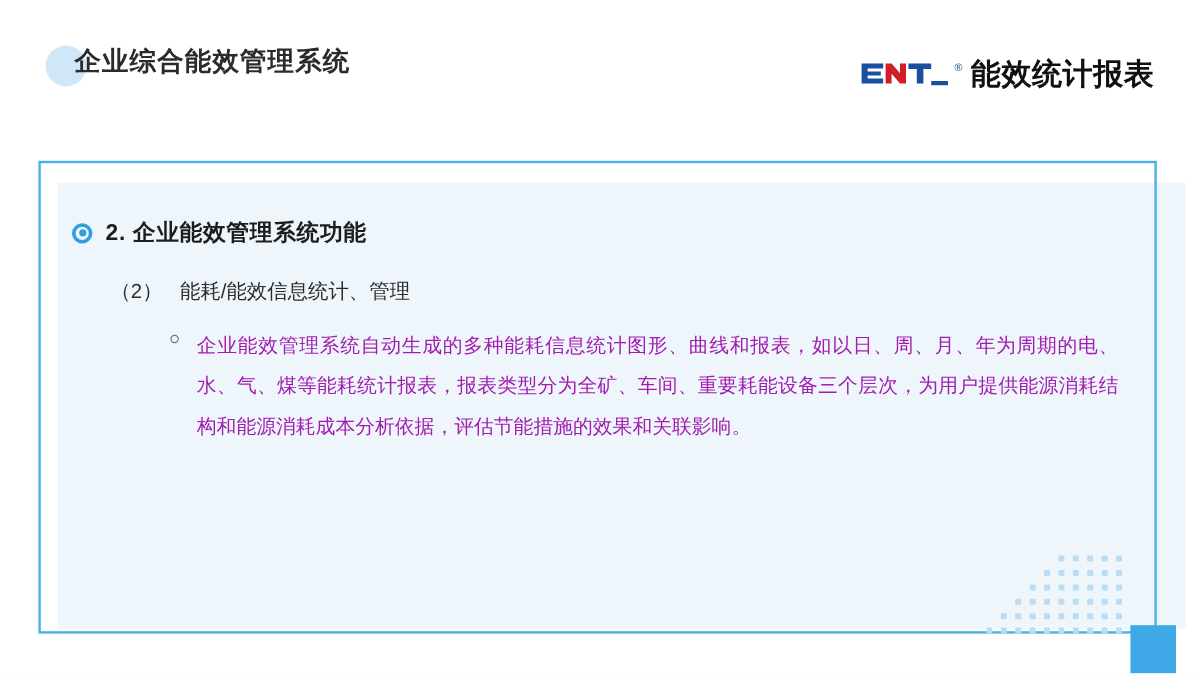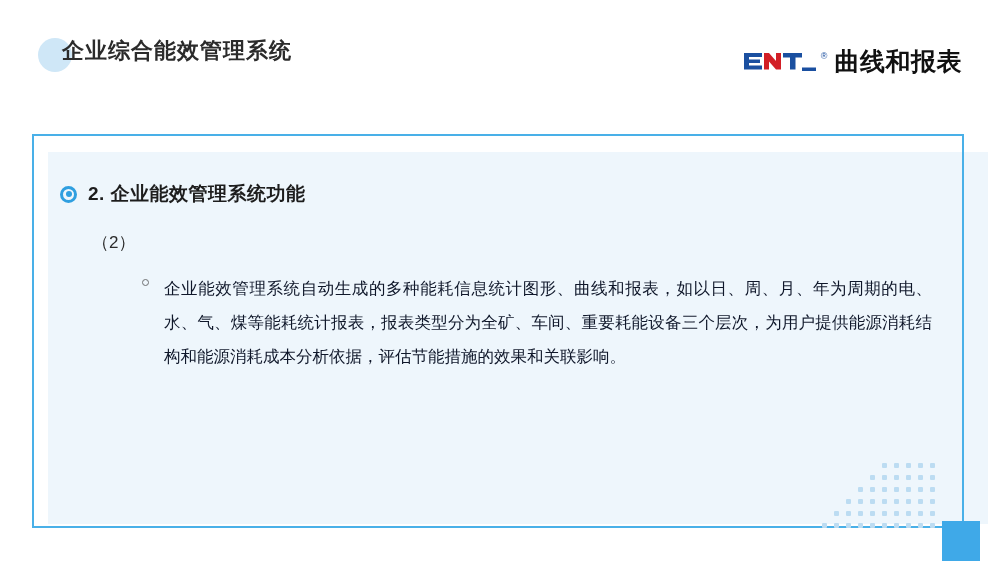--- a/index.html
+++ b/index.html
@@ -181,21 +181,21 @@
   .bullet-mark span {
     display: block;
     width: 7px;
     height: 7px;
     border: 1px solid #6f7072;
     border-radius: 50%;
     box-sizing: border-box;
   }
   .bullet-text {
     font-size: 16.5px;
-    color: #0f172a;
+    color: #a21caf;
     line-height: 34px;
     text-align: justify;
     flex: 1;
   }
 </style>
 </head>
 <body>
 
 <div class="bg-shadow-card"></div>
 
@@ -207,33 +207,34 @@
     <div class="brand-mark">
       <svg width="78" height="26" viewBox="0 0 78 26" xmlns="http://www.w3.org/2000/svg">
         <rect x="0" y="3" width="78" height="20" fill="#ffffff"></rect>
         <path d="M2 5 L20 5 L20 9 L7 9 L7 11.5 L18 11.5 L18 15 L7 15 L7 17.5 L20 17.5 L20 21.5 L2 21.5 Z" fill="#1a4fa0"></path>
         <path d="M22 5 L27 5 L34 13 L34 5 L39 5 L39 21.5 L34 21.5 L27 13.5 L27 21.5 L22 21.5 Z" fill="#d21f26"></path>
         <path d="M41 5 L60 5 L60 9.5 L53.5 9.5 L53.5 21.5 L48 21.5 L48 9.5 L41 9.5 Z" fill="#1a4fa0"></path>
         <path d="M60 19.5 L74 19.5 L74 23 L60 23 Z" fill="#1a4fa0"></path>
       </svg>
       <span class="brand-sup">®</span>
     </div>
-    <div class="brand-name">曲线和报表</div>
+    <div class="brand-name">能效统计报表</div>
   </div>
 </div>
 
 <div class="card">
 
   <div class="heading-row">
     <span class="ring-icon"></span>
     <span class="heading-text">2. 企业能效管理系统功能</span>
   </div>
 
   <div class="sub-row">
     <span class="sub-index">（2）</span>
+    <span class="sub-text">能耗/能效信息统计、管理</span>
   </div>
 
   <div class="bullets">
     <div class="bullet">
       <div class="bullet-mark">
           <span></span>
         </div>
       <div class="bullet-text">企业能效管理系统自动生成的多种能耗信息统计图形、曲线和报表，如以日、周、月、年为周期的电、水、气、煤等能耗统计报表，报表类型分为全矿、车间、重要耗能设备三个层次，为用户提供能源消耗结构和能源消耗成本分析依据，评估节能措施的效果和关联影响。</div>
     </div>
   </div>

